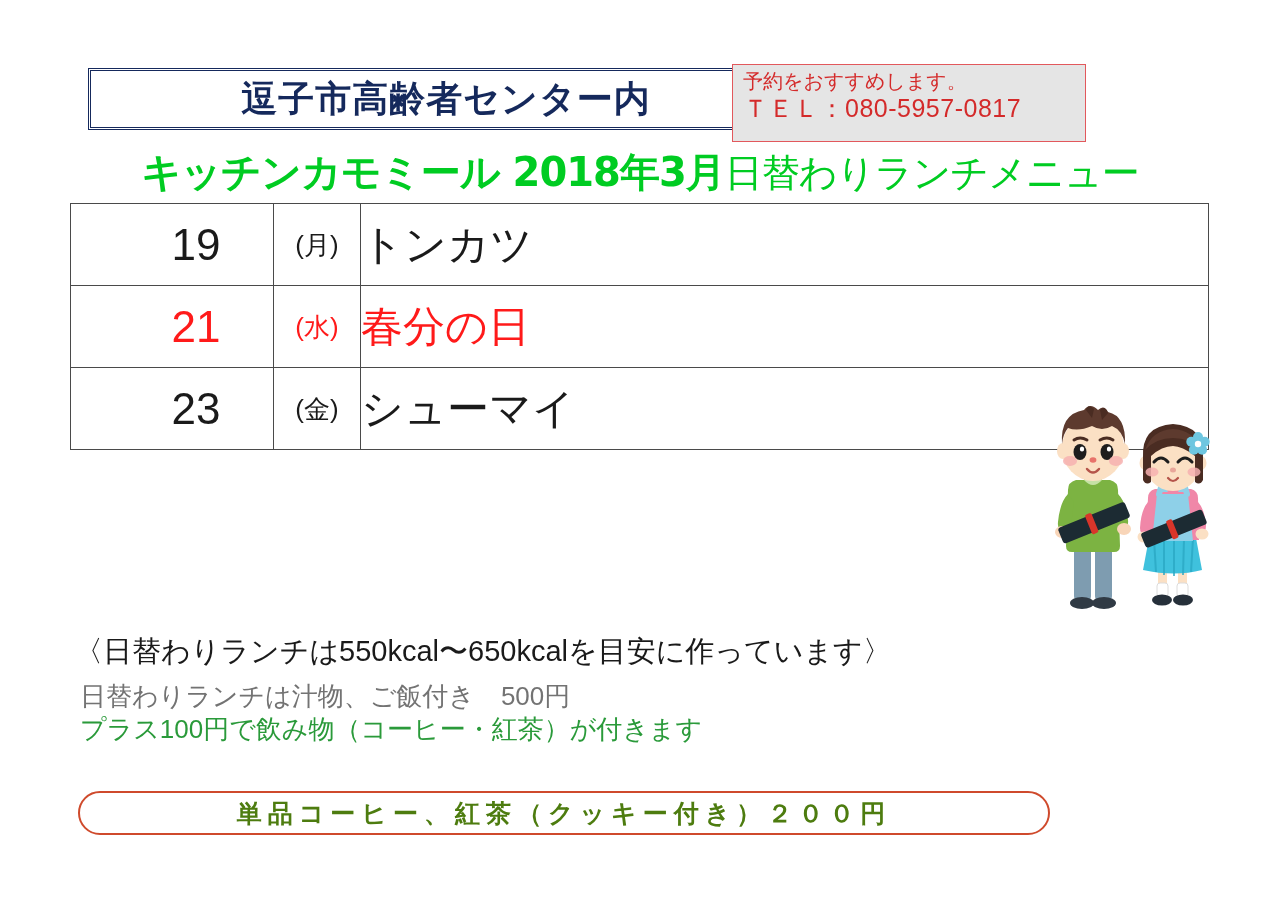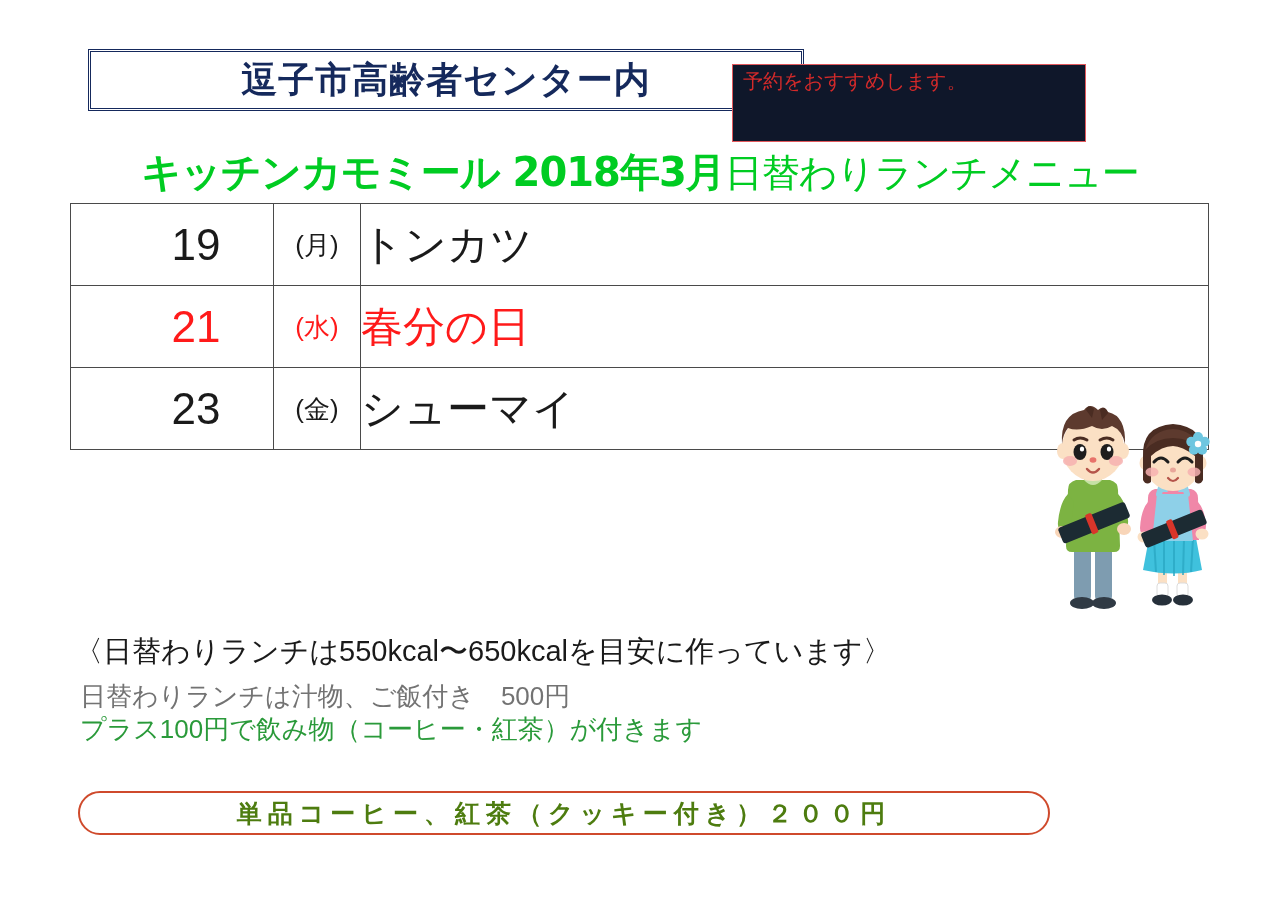--- a/index.html
+++ b/index.html
@@ -18,21 +18,21 @@
 
   .page {
     position: absolute;
     inset: 0;
   }
 
   
   .facility-box {
     position: absolute;
     left: 88px;
-    top: 49px;
+    top: 68px;
     width: 716px;
     height: 62px;
     border: 3px double #15295c;
     box-sizing: border-box;
     display: flex;
     align-items: center;
     justify-content: center;
     background: #ffffff;
   }
   .facility-name {
@@ -47,21 +47,21 @@
   
   .phone-box {
     position: absolute;
     left: 732px;
     top: 64px;
     width: 354px;
     height: 78px;
     border: 1px solid #e2585c;
     box-sizing: border-box;
     padding: 4px 10px 0 10px;
-    background: #0f172a;
+    background: #e5e5e5;
   }
   .phone-line {
     color: #d42a2a;
     white-space: nowrap;
     line-height: 1.22;
   }
   .phone-reserve {
     font-size: 20px;
     letter-spacing: 0px;
   }
@@ -232,20 +232,21 @@
 <body>
 
 <div class="page">
 
   <div class="facility-box">
     <span class="facility-name">逗子市高齢者センター内</span>
   </div>
 
   <div class="phone-box">
     <div class="phone-line phone-reserve">予約をおすすめします。</div>
+    <div class="phone-line phone-tel">ＴＥＬ：080-5957-0817</div>
   </div>
 
   <div class="title-row">
     <span class="title-brand">キッチンカモミール 2018年3月</span><span class="title-rest">日替わりランチメニュー</span>
   </div>
 
   <table class="menu-table">
     <tbody>
       <tr>
         <td class="col-day"><span class="day-num">19</span></td>

